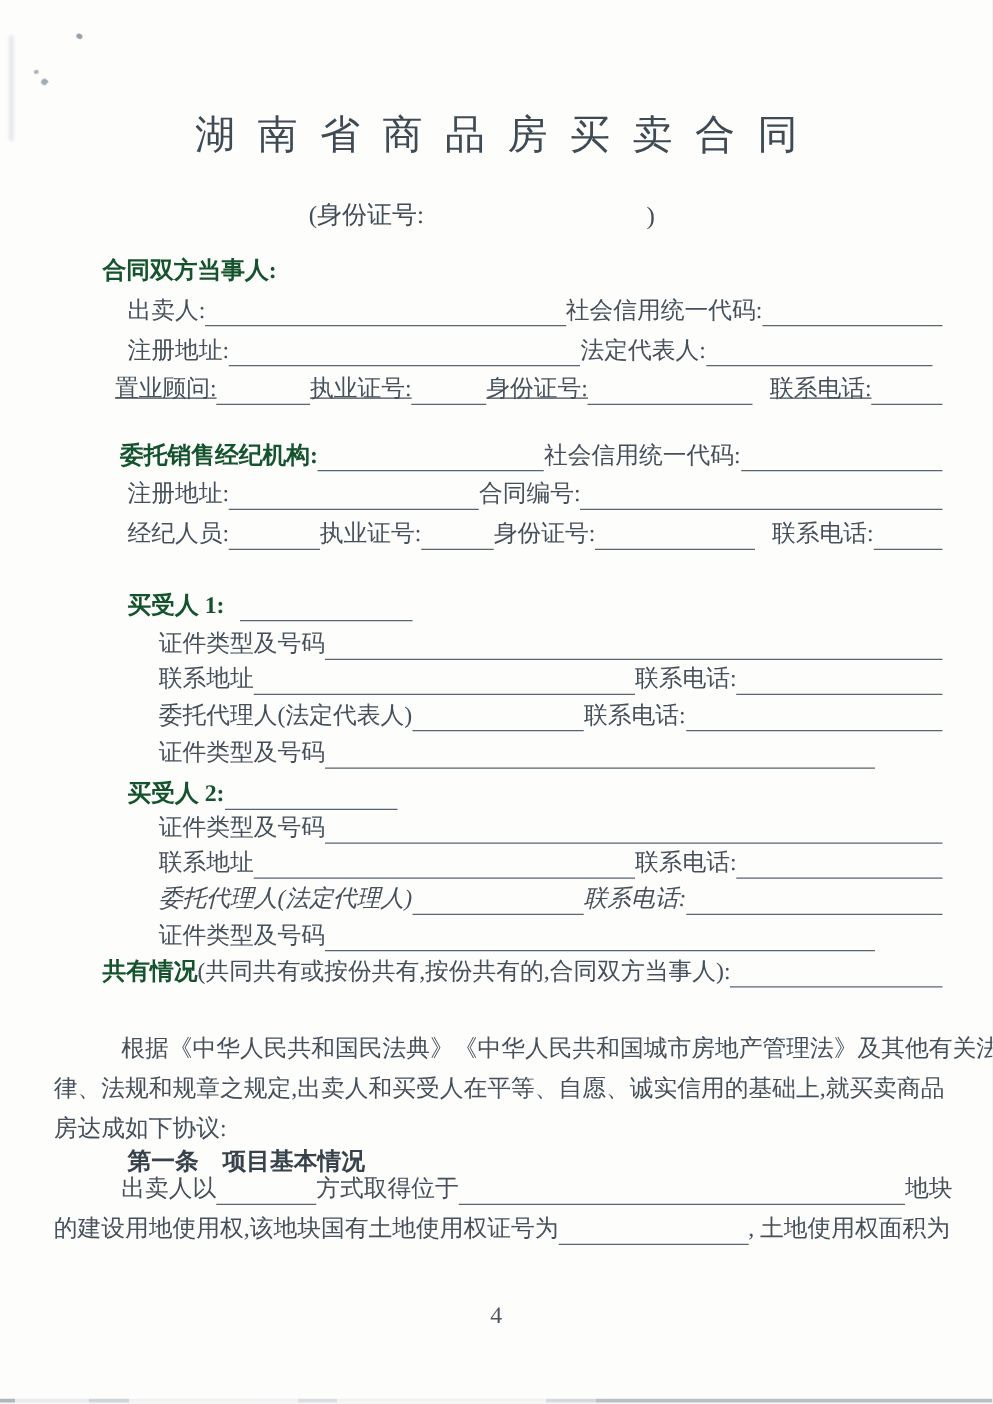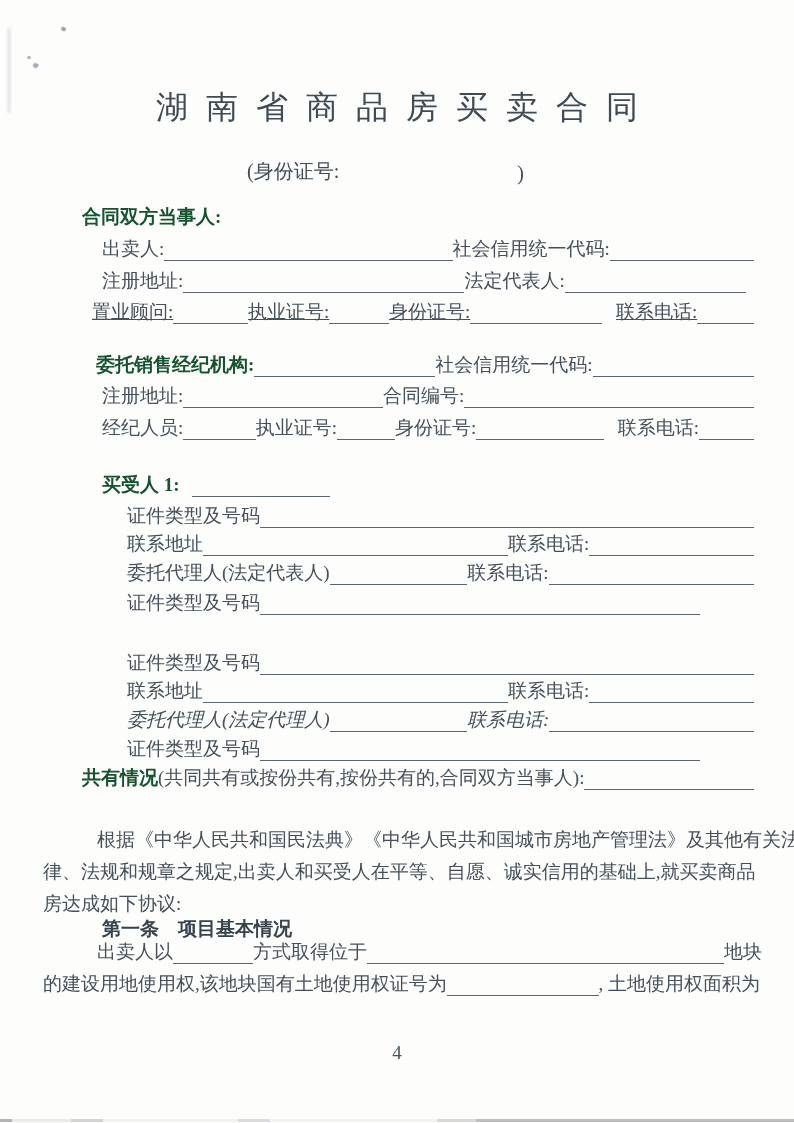--- a/index.html
+++ b/index.html
@@ -184,20 +184,24 @@
     <span class="ul" style="flex-grow:0.67;"></span>
     <span class="t">联系电话:</span>
     <span class="ul" style="flex-grow:1;"></span>
   </div>
 
   <div class="abs row" style="top:589px;left:127px;right:94px;">
     <span class="t">证件类型及号码</span>
     <span class="ul"></span>
   </div>
 
+  <div class="abs row" style="top:622px;left:102px;">
+    <span class="t b">买受人 2:</span>
+    <span class="ul fixed" style="width:138px;"></span>
+  </div>
 
   <div class="abs row" style="top:649px;left:127px;right:40px;">
     <span class="t">证件类型及号码</span>
     <span class="ul"></span>
   </div>
 
   <div class="abs row" style="top:677px;left:127px;right:40px;">
     <span class="t">联系地址</span>
     <span class="ul" style="flex-grow:1.85;"></span>
     <span class="t">联系电话:</span>

